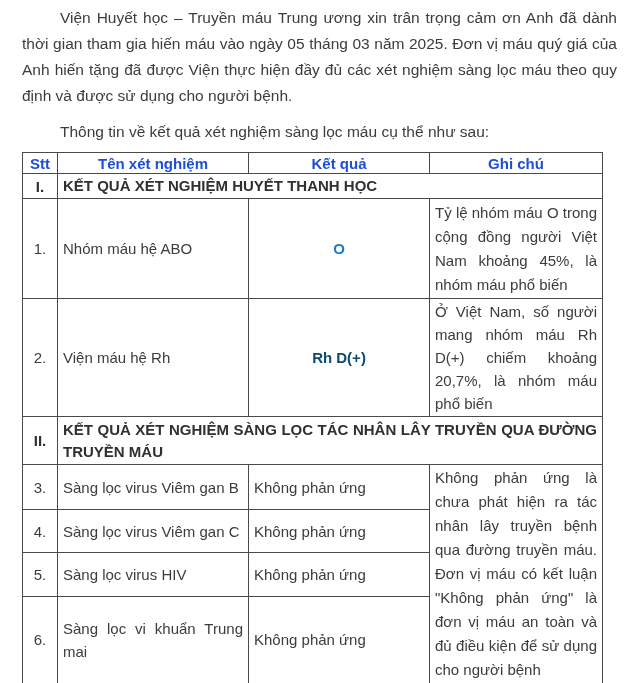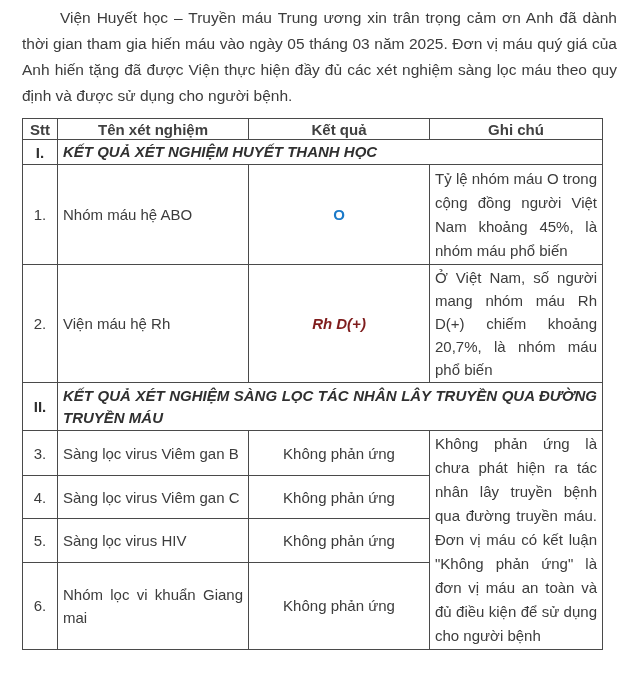--- a/index.html
+++ b/index.html
@@ -37,67 +37,67 @@
     border: 1px solid #4a4a4a;
     font-size: 15px;
     padding: 1px 5px;
     vertical-align: middle;
     overflow: hidden;
   }
   th.hdr {
     font-weight: bold;
     text-align: center;
     padding: 0 2px;
-    color: #404040;
+    color: #1d4ed8;
   }
   tr.hdr-row   { height: 21px; }
   tr.sec1-row  { height: 23px; }
   tr.row1      { height: 100px; }
   tr.row2      { height: 118px; }
   tr.sec2-row  { height: 48px; margin-left: 39px; }
   tr.row3      { height: 45px; }
   tr.row4      { height: 43px; }
   tr.row5      { height: 43px; }
   tr.row6      { height: 87px; }
 
   td.stt  { text-align: center; }
   td.name { text-align: justify; line-height: 23px; padding: 1px 6px; }
-  td.result { text-align: center; }
+  td.result { }
   td.result-strong {
     text-align: center;
     font-weight: bold;
     font-size: 16px;
   }
   td.note {
     text-align: justify;
     line-height: 24px;
     padding: 2px 6px;
   }
   td.note-r2 { line-height: 23px; }
   td.section-title {
     font-weight: bold;
     text-align: justify;
     line-height: 22px;
     color: #303030;
     padding: 1px 6px;
-    font-style: italic;
   }
   td.section-idx {
     font-weight: bold;
     text-align: center;
     color: #303030;
   }
 </style>
 </head>
 <body style="color: rgb(60, 60, 60);">
 
 <div class="page">
 
   <p class="para">Viện Huyết học – Truyền máu Trung ương xin trân trọng cảm ơn Anh đã dành thời gian tham gia hiến máu vào ngày 05 tháng 03 năm 2025. Đơn vị máu quý giá của Anh hiến tặng đã được Viện thực hiện đầy đủ các xét nghiệm sàng lọc máu theo quy định và được sử dụng cho người bệnh.</p>
 
+  <p class="lead">Thông tin về kết quả xét nghiệm sàng lọc máu cụ thể như sau:</p>
 
   <table class="results">
     <colgroup>
       <col style="width:35px">
       <col style="width:191px">
       <col style="width:181px">
       <col style="width:173px">
     </colgroup>
 
     <tbody>
@@ -116,21 +116,21 @@
     <tr class="row1">
       <td class="stt">1.</td>
       <td class="name">Nhóm máu hệ ABO</td>
       <td class="result-strong result-blue" style="color: rgb(27, 122, 201);">O</td>
       <td class="note">Tỷ lệ nhóm máu O trong cộng đồng người Việt Nam khoảng 45%, là nhóm máu phổ biến</td>
     </tr>
 
     <tr class="row2">
       <td class="stt">2.</td>
       <td class="name">Viện máu hệ Rh</td>
-      <td class="result-strong result-blue" style="color: #7f1d1d; font-style: italic;">Rh D(+)</td>
+      <td class="result-strong result-blue" style="color: #0c4a6e;">Rh D(+)</td>
       <td class="note note-r2">Ở Việt Nam, số người mang nhóm máu Rh D(+) chiếm khoảng 20,7%, là nhóm máu phổ biến</td>
     </tr>
 
     <tr class="sec2-row">
       <td class="section-idx">II.</td>
       <td class="section-title" colspan="3">KẾT QUẢ XÉT NGHIỆM SÀNG LỌC TÁC NHÂN LÂY TRUYỀN QUA ĐƯỜNG TRUYỀN MÁU</td>
     </tr>
 
     <tr class="row3">
       <td class="stt">3.</td>
@@ -146,19 +146,19 @@
     </tr>
 
     <tr class="row5">
       <td class="stt">5.</td>
       <td class="name">Sàng lọc virus HIV</td>
       <td class="result">Không phản ứng</td>
     </tr>
 
     <tr class="row6">
       <td class="stt">6.</td>
-      <td class="name">Nhóm lọc vi khuẩn Giang mai</td>
+      <td class="name">Sàng lọc vi khuẩn Trung mai</td>
       <td class="result">Không phản ứng</td>
     </tr>
   </tbody>
     </table>
 
 </div>
 
 </body></html>

